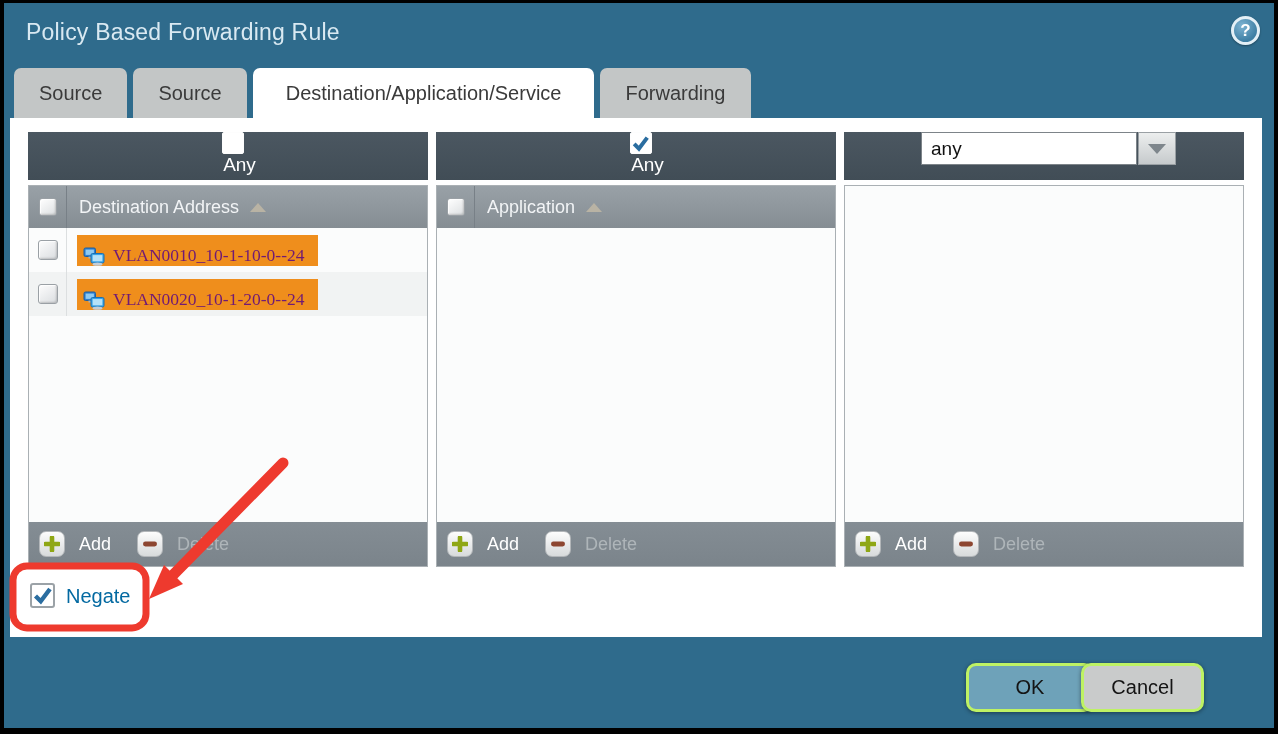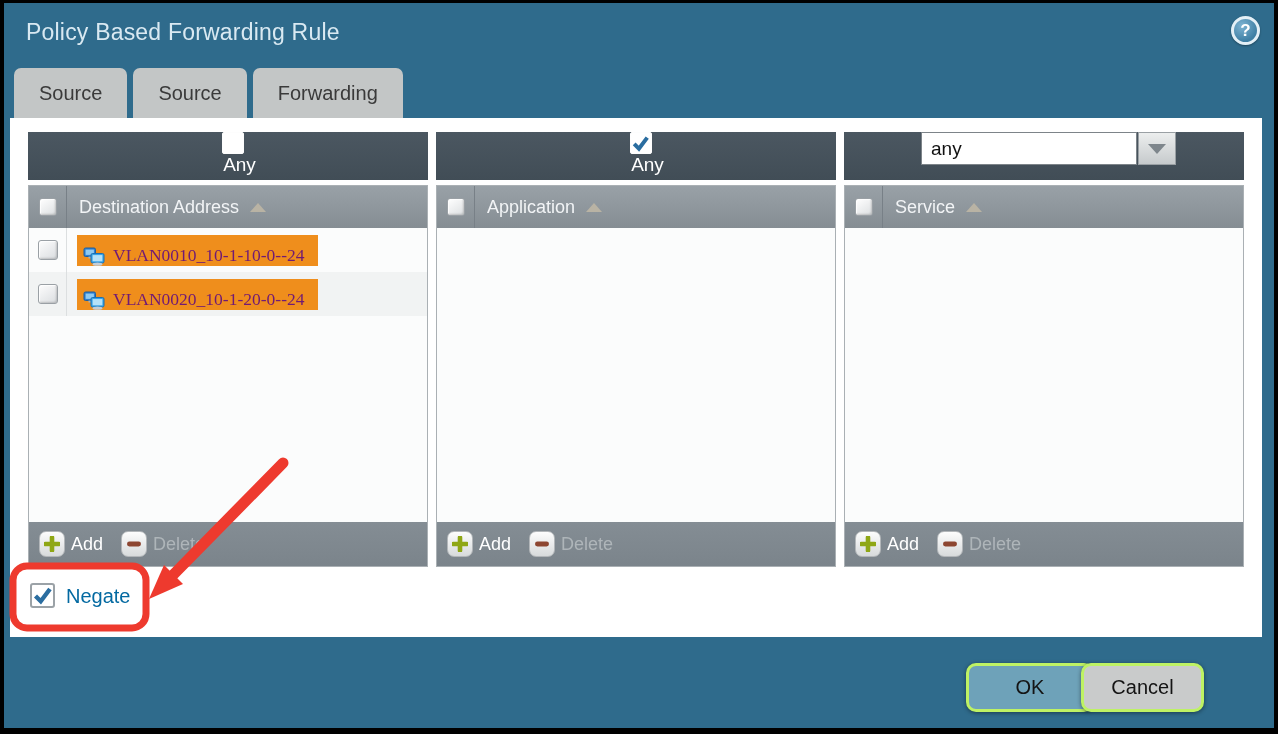--- a/index.html
+++ b/index.html
@@ -80,21 +80,21 @@
     border-right: 1px solid #dcdfe0;
   }
   .chip {
     margin-left: 10px; height: 31px;
     background: #ef8e1c; color: #701a75; font-size: 17.5px;
     display: inline-flex; align-items: flex-end; gap: 8px;
     padding: 0 13px 0 6px; cursor: pointer; white-space: nowrap; font-family: Liberation Serif, serif;
   }
   .panel-footer {
     height: 44px; background: linear-gradient(#848d94, #7b848b);
-    display: flex; align-items: center; gap: 6px; padding-left: 10px; flex: 0 0 auto;
+    display: flex; align-items: center; gap: 14px; padding-left: 10px; flex: 0 0 auto;
   }
   .ico-btn {
     width: 26px; height: 26px; border-radius: 7px;
     background: linear-gradient(#fdfdfd, #d7dadb);
     border: 1px solid #b2b6b9;
     display: flex; align-items: center; justify-content: center;
     cursor: pointer; flex: 0 0 auto;
   }
   .footer-label { font-size: 18px; }
   .footer-label.add { color: #ffffff; margin-right: 12px; }
@@ -158,20 +158,21 @@
 <body>
 
 <div class="dialog">
   <div class="title">Policy Based Forwarding Rule</div>
   <div class="help-btn">?</div>
 </div>
 
 <div class="tabs">
   <div class="tab">Source</div>
   <div class="tab">Source</div>
+  <div class="tab wide active">Destination/Application/Service</div>
   <div class="tab">Forwarding</div>
 </div>
 
 <div class="content"></div>
 
 <div class="panel p1">
   <div class="panel-topbar">
     <div class="cb cb-any"></div>
     <span class="any-label">Any</span>
   </div>
@@ -272,27 +273,20 @@
 <div class="panel p3">
   <div class="panel-topbar">
     <div class="dropdown">
       <div class="dd-input">any</div>
       <div class="dd-btn">
         <span class="dd-caret"></span>
       </div>
     </div>
   </div>
   <div class="panel-table">
-    <div class="col-header">
-      <div class="hdr-check-col">
-        <div class="cb cb-small"></div>
-      </div>
-      <span class="hdr-label">Service</span>
-      <span class="sort-asc"></span>
-    </div>
     <div class="panel-body"></div>
     <div class="panel-footer">
       <div class="ico-btn">
         <svg width="16" height="16" viewBox="0 0 16 16">
           <path d="M8 1.5v13M1.5 8h13" stroke="#8fa715" stroke-width="4.6" stroke-linecap="round"></path>
         </svg>
       </div>
       <span class="footer-label add">Add</span>
       <div class="ico-btn">
         <svg width="16" height="6" viewBox="0 0 16 6">

